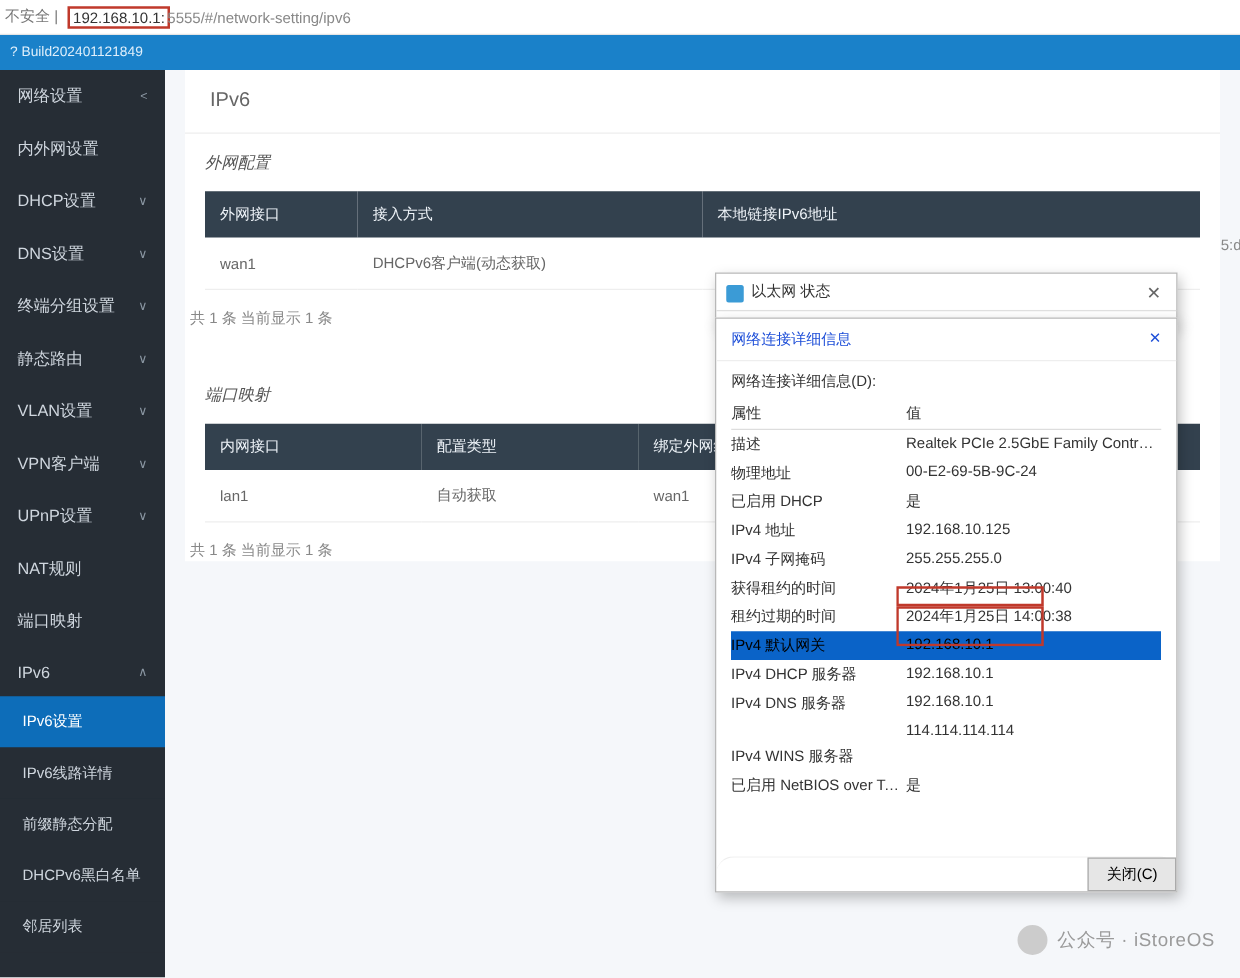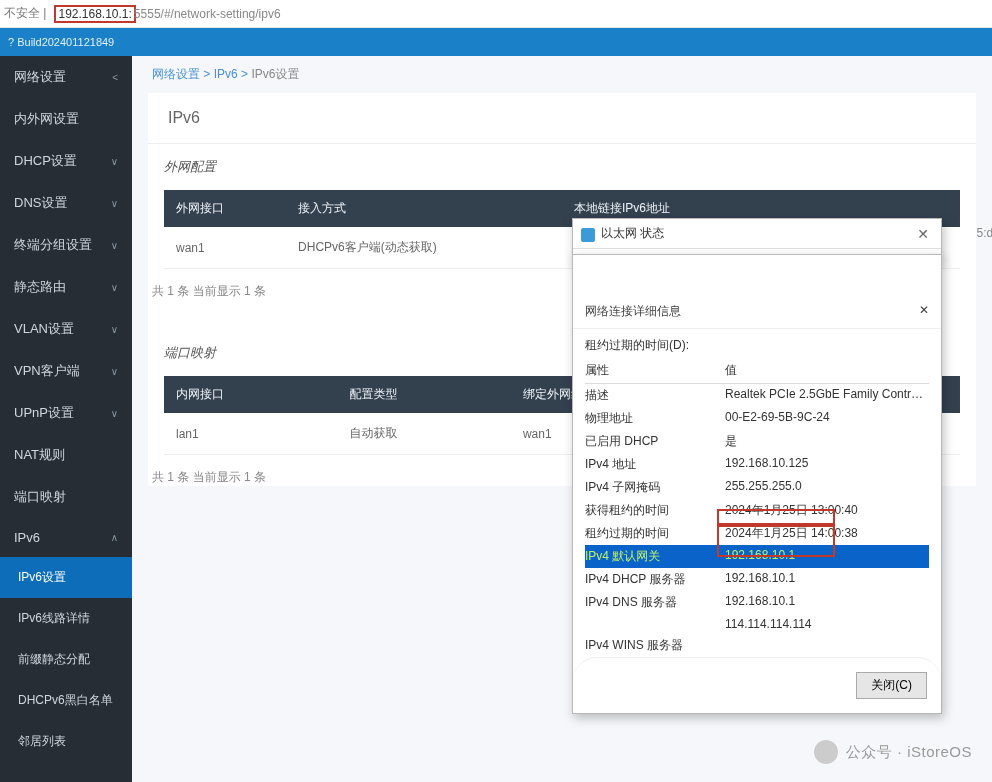--- a/index.html
+++ b/index.html
@@ -36,33 +36,33 @@
   .mac-badge { background:#5a6770; color:#fff; padding:2px 6px; border-radius:2px; font-size:11px;}
 
   
   .win-dialog { position: absolute; background: #fff; border: 1px solid #b8b8b8; box-shadow: 2px 4px 10px rgba(0,0,0,.25); }
   .win1 { left: 572px; top: 218px; width: 370px; height: 42px; }
   .win-title { display: flex; align-items: flex-end; padding: 6px 8px; font-size: 12px; color: #333; border-bottom: 1px solid #e0e0e0; }
   .win-title .ico { width:14px; height:14px; background:#3b9bd6; margin-right:6px; border-radius:2px; }
   .win-title .xbtn { margin-left:auto; cursor:pointer; color:#666; font-size:14px; padding:0 4px;}
 
   .win2 { left: 572px; top: 254px; width: 370px; height: 460px; display:flex; flex-direction:column;}
-  .win2 .subtitle { padding: 8px 12px; font-size: 12px; color:#404040; display:flex; justify-content:space-between; border-bottom:1px solid #eee;margin-top:40px;}
+  .win2 .subtitle { padding: 8px 12px; font-size: 12px; color:#1d4ed8; display:flex; justify-content:space-between; border-bottom:1px solid #eee;}
   .props { padding: 8px 12px 0; font-size:12px; color:#333; flex:1; overflow:hidden; position:relative;}
   .props-label { margin-bottom:4px; }
   .props-header { display:flex; border-bottom:1px solid #ddd; padding:4px 0;}
   .props-header .c1 { width: 140px; }
   .props-list { height: 290px; overflow-y:auto; }
   .prow { display:flex; padding: 3px 0; font-size:12px; }
   .prow .c1 { width: 140px; color:#333; white-space:nowrap; overflow:hidden; text-overflow:ellipsis;}
   .prow .c2 { flex:1; color:#333; white-space:nowrap; overflow:hidden; text-overflow:ellipsis;}
   .prow.hl { background:#0a63c8; color:#fff; }
-  .prow.hl .c1, .prow.hl .c2 { color:#bef264; }
+  .prow.hl .c1, .prow.hl .c2 { color:#000000; }
   .redbox { position:absolute; border:2px solid #c0392b; }
-  .footer-btn { padding: 14px; text-align:right; border-top:1px solid #eee;border-radius:24px; }
+  .footer-btn { text-align:right; border-top:1px solid #eee;border-radius:24px; }
   .footer-btn button { background:#e6e6e6; border:1px solid #aaa; padding:4px 14px; font-size:12px; cursor:pointer; }
   .props-list::-webkit-scrollbar { width:16px; }
   .props-list::-webkit-scrollbar-thumb { background:#c5c5c5; border:4px solid #f0f0f0;}
 
   
   .watermark { position:absolute; right: 20px; bottom: 18px; display:flex; align-items:center; color:#9a9a9a; font-size:15px; letter-spacing:.5px;}
   .watermark .wx { width:24px; height:24px; border-radius:50%; background:#ccc; margin-right:8px; }
   .cursor { position:absolute; left:746px; top:446px; font-size:14px; color:#fff; pointer-events:none;}
 </style>
 </head>
@@ -137,23 +137,20 @@
     <div class="sidebar-item sub">
         <span>DHCPv6黑白名单</span>
       </div>
     <div class="sidebar-item sub">
         <span>邻居列表</span>
       </div>
 
   </div>
 
   <div class="content">
-    <div class="breadcrumb">
-      <span>网络设置</span><span> &gt; </span><span>IPv6</span><span> &gt; </span><span style="color:#888">IPv6设置</span>
-    </div>
     <div class="card">
       <div class="page-title">IPv6</div>
 
       <div class="section-label">外网配置</div>
       <div style="position:relative;">
       <table class="tbl">
         <tbody>
               <tr>
           <th>外网接口</th>
           <th>接入方式</th>
@@ -199,21 +196,21 @@
     <span class="xbtn">✕</span>
   </div>
 </div>
 
 <div class="win-dialog win2">
   <div class="subtitle">
     <span>网络连接详细信息</span>
     <span class="xbtn">✕</span>
   </div>
   <div class="props">
-    <div class="props-label">租约过期的时间(D):</div>
+    <div class="props-label">网络连接详细信息(D):</div>
     <div class="props-header">
       <div class="c1">属性</div>
       <div class="c2">值</div>
     </div>
     <div class="props-list" id="props-list">
         <div class="prow">
           <div class="c1">描述</div>
           <div class="c2">Realtek PCIe 2.5GbE Family Controller</div>
         </div>
         <div class="prow">

